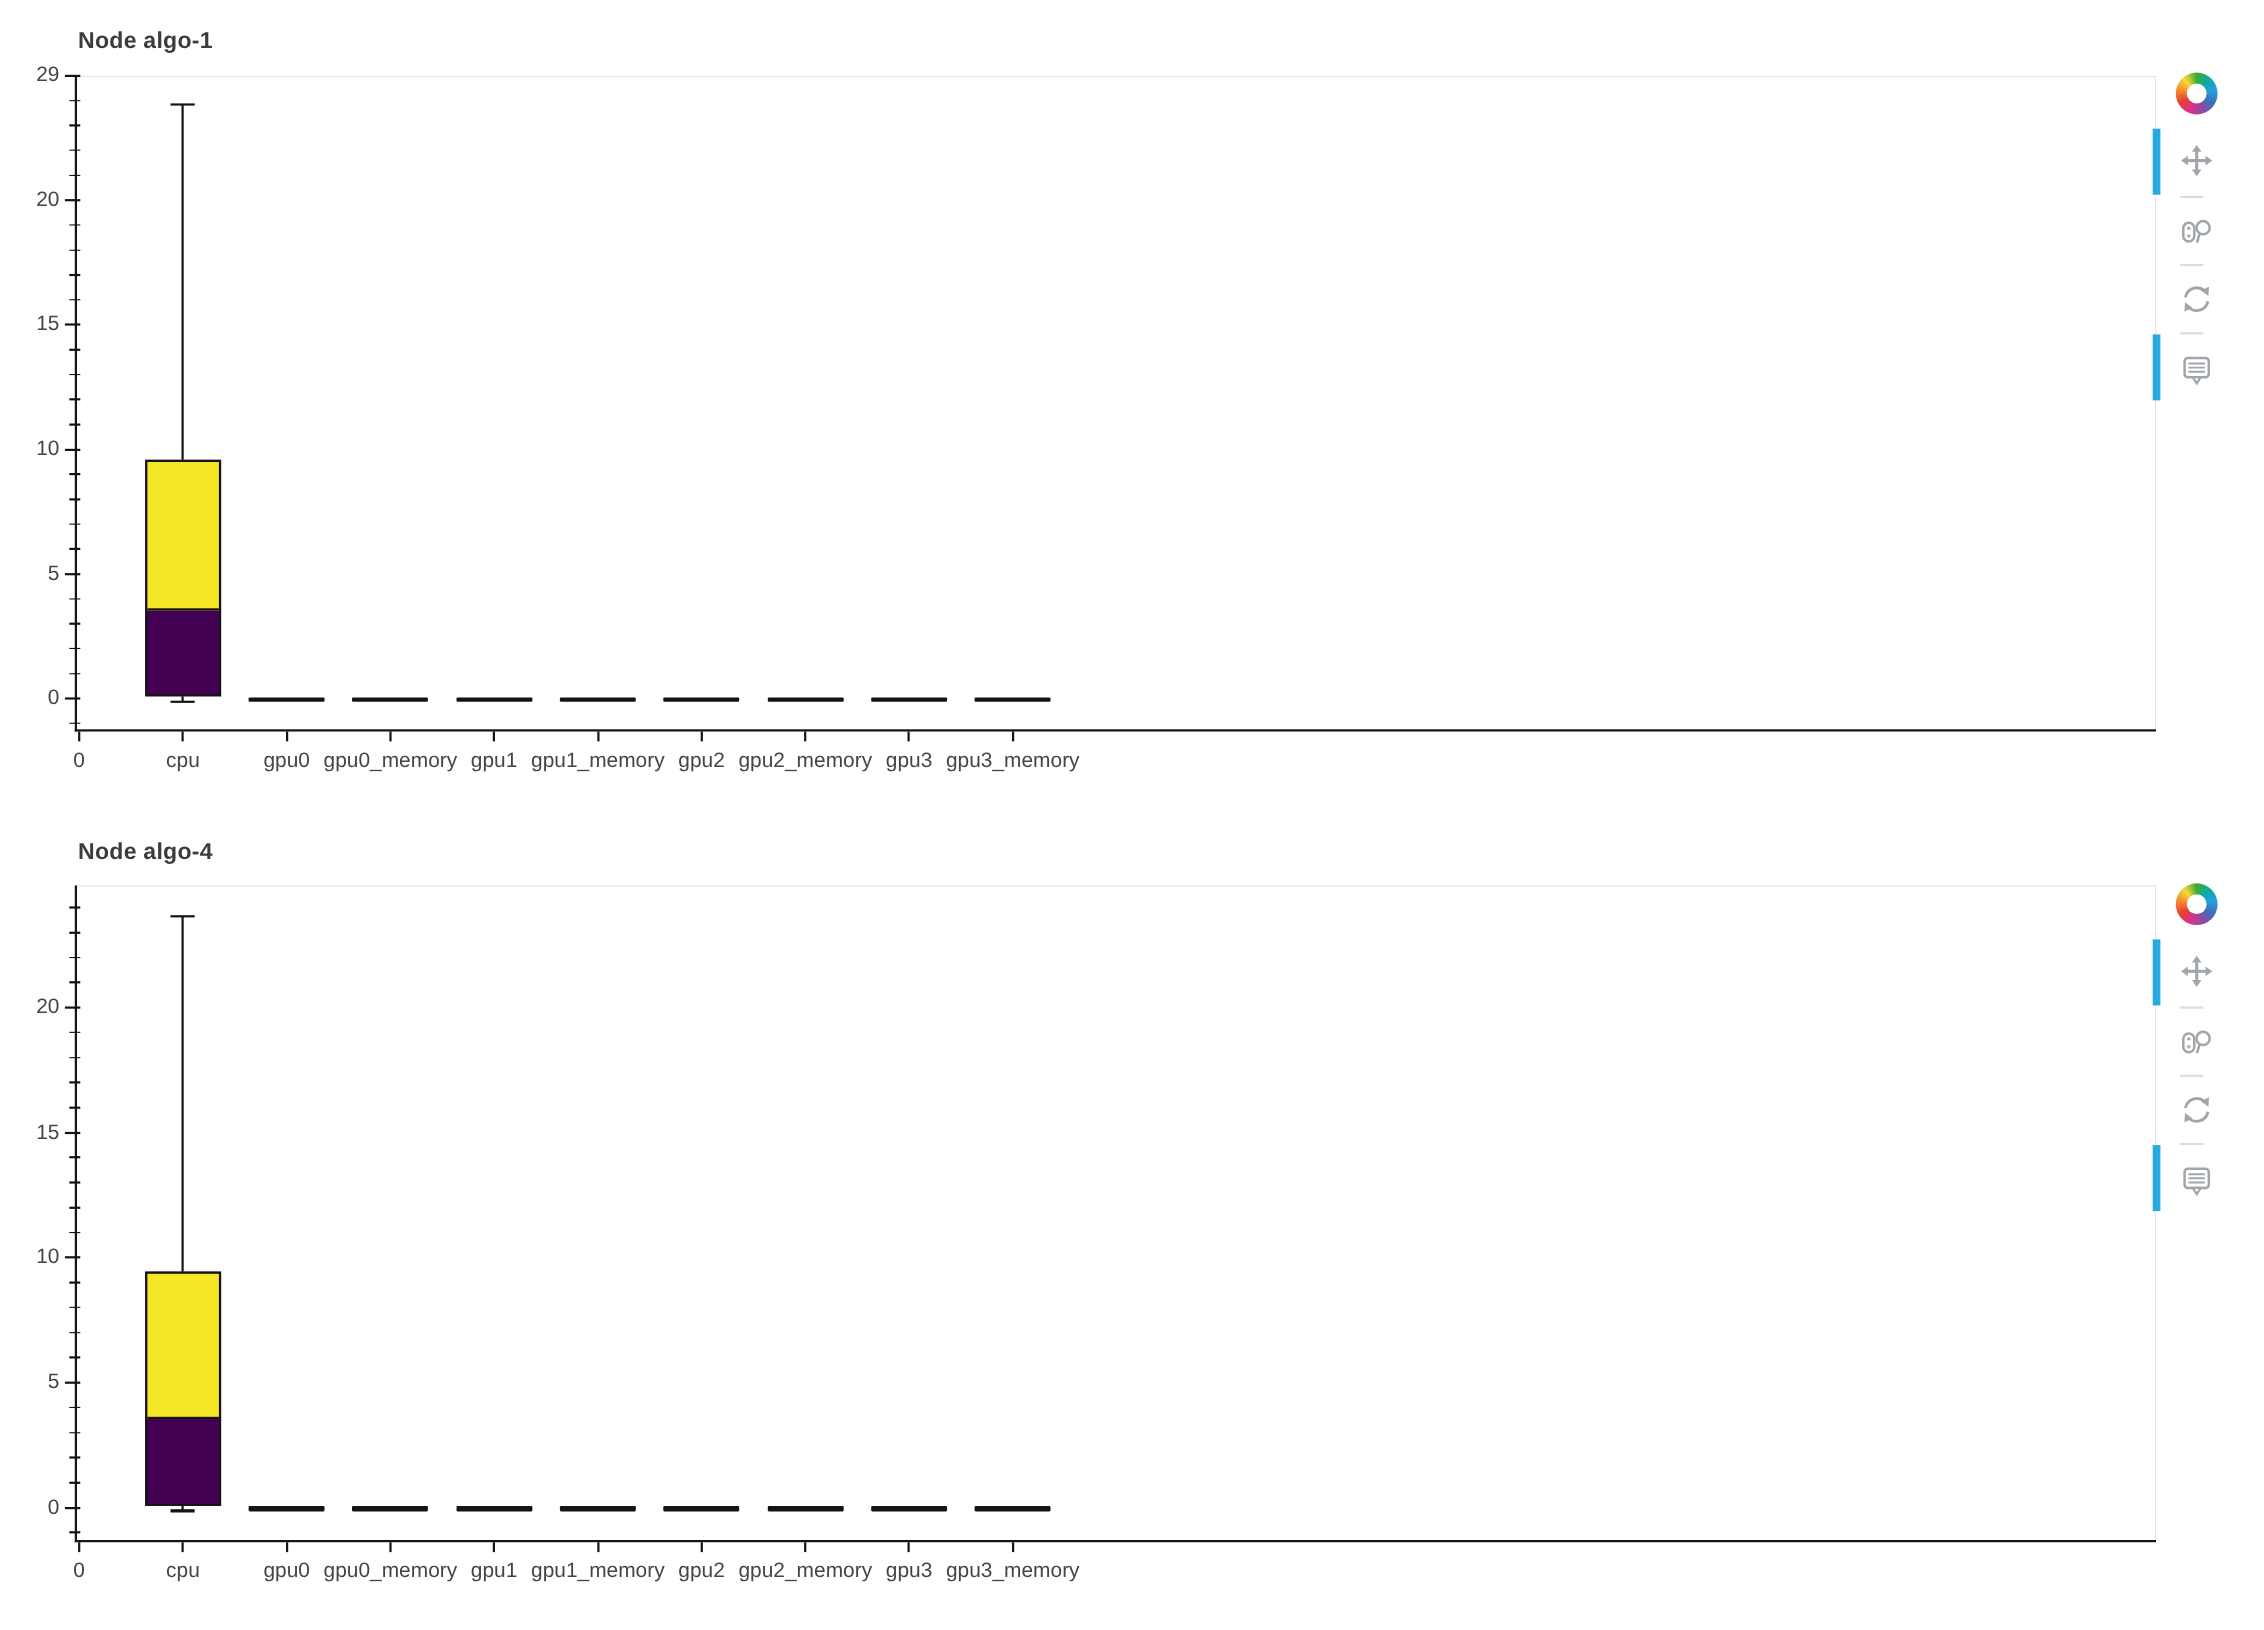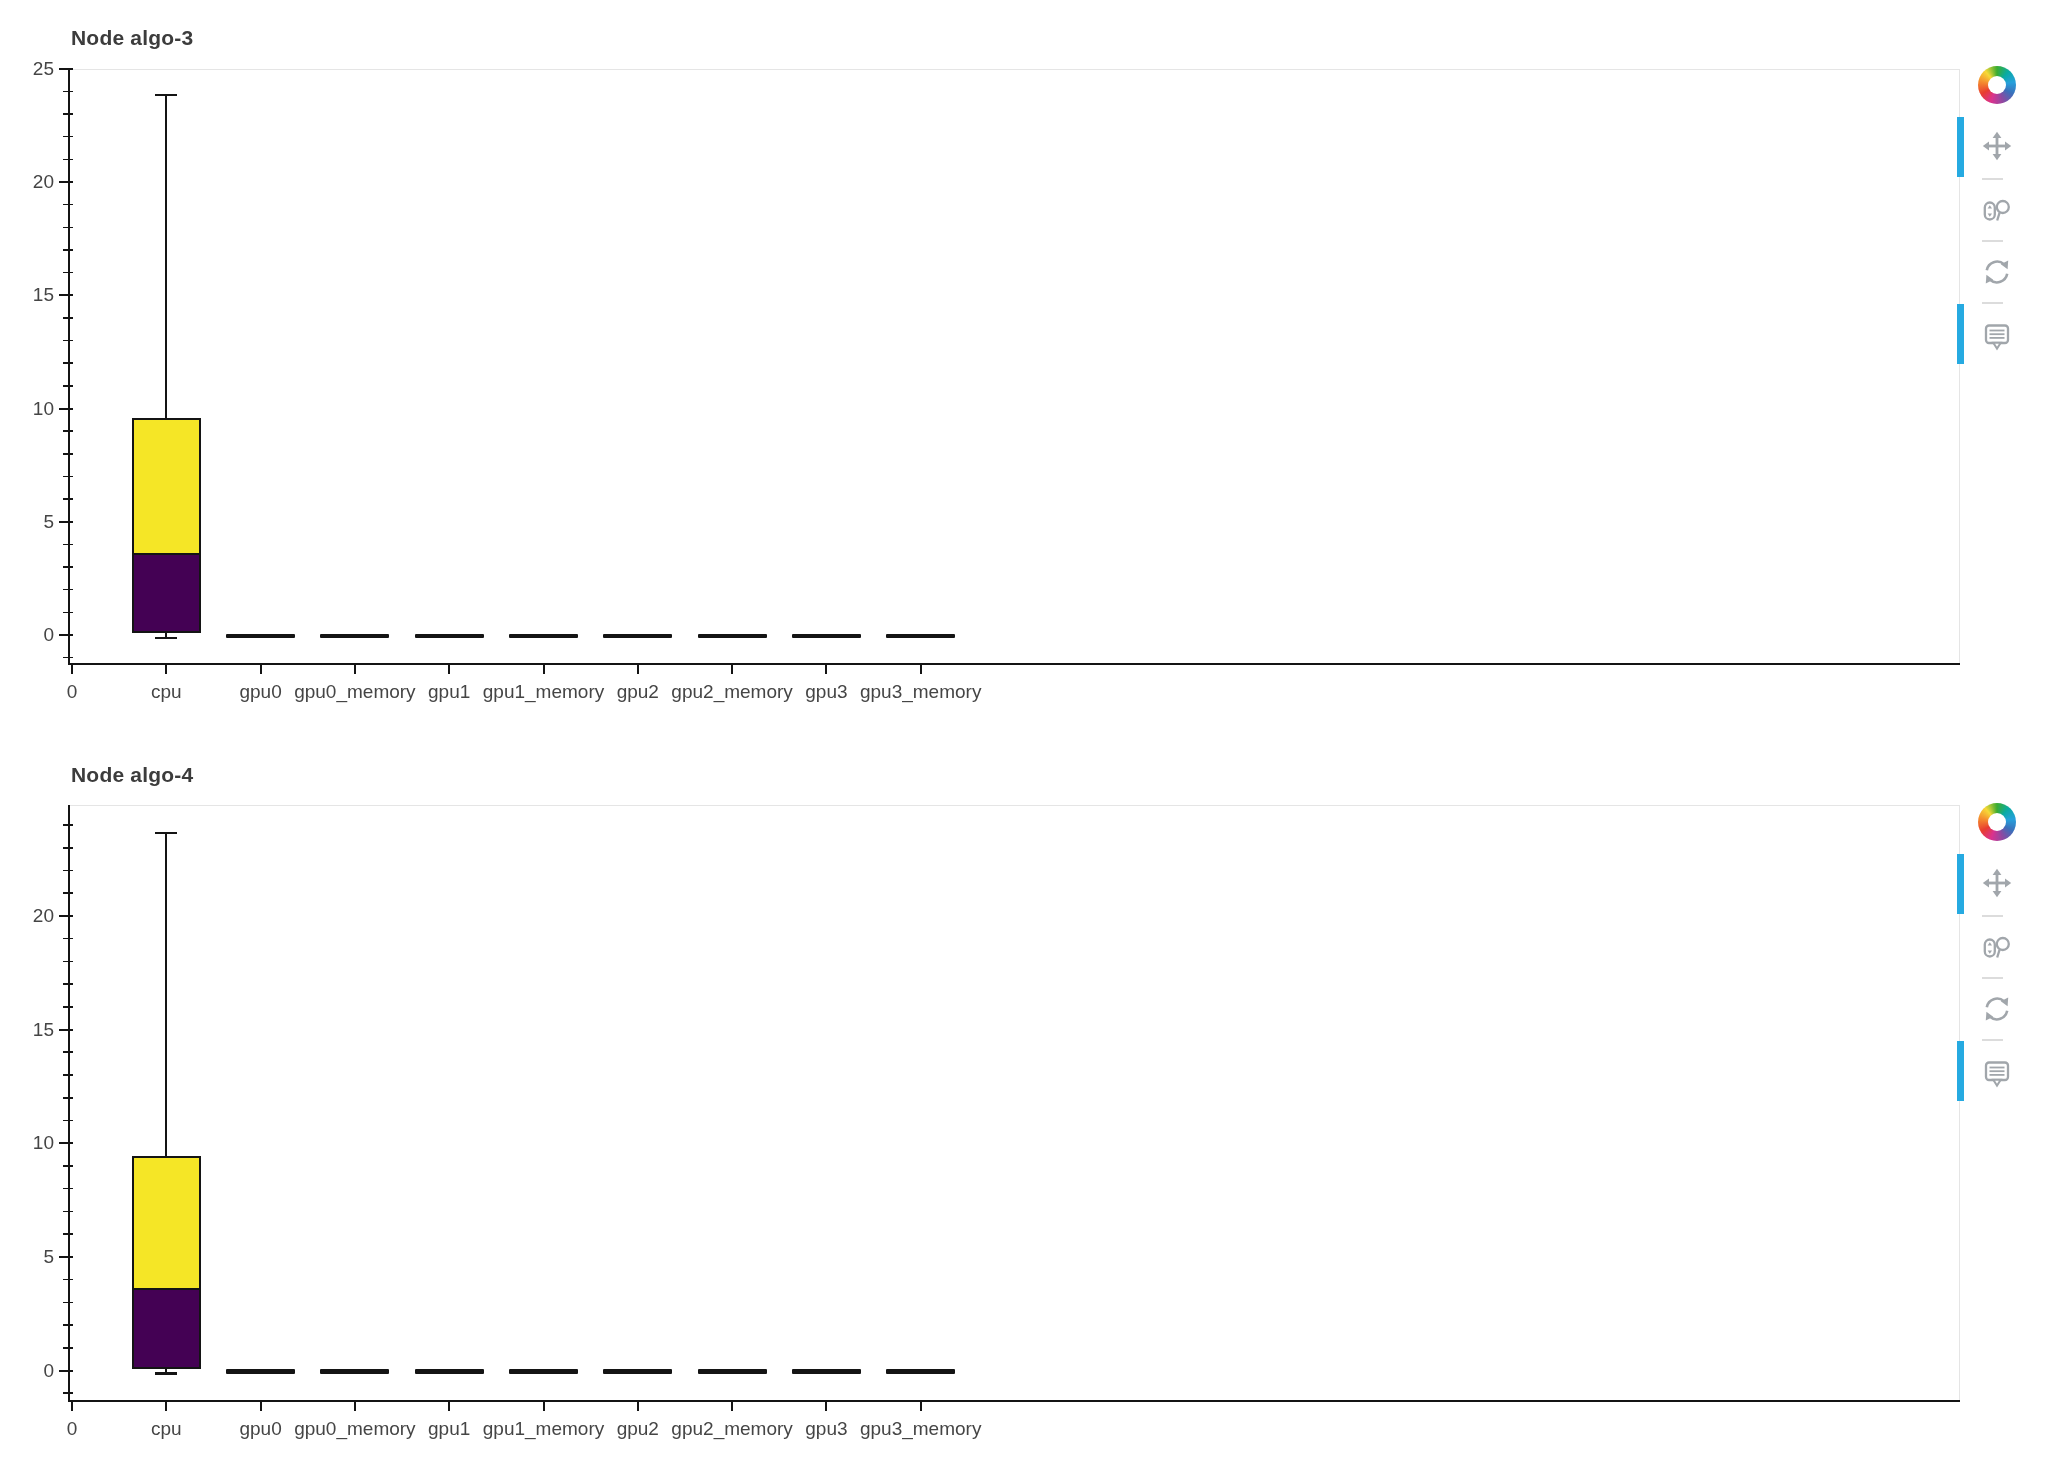--- a/index.html
+++ b/index.html
@@ -29,37 +29,37 @@
         background:transparent;cursor:pointer;}
   .tool svg{display:block;}
   .sep{position:absolute;left:8px;width:21px;height:2px;background:#dcdcdc;}
 </style>
 </head>
 <body>
 
 <div id="canvas">
 
   <section class="plot-section">
-    <h2 class="plot-title" style="top:26px">Node algo-3</h2>
+    <h2 class="plot-title" style="top:26px">Node algo-1</h2>
     <div class="frame" style="left:68px;top:68.8px;width:1892px;height:596.2px"></div>
     <div class="layer" id="layer0">
         <div class="vline" style="left: 68px; top: 68.8px; width: 2px; height: 596.2px;"></div>
         <div class="hline" style="left: 68px; top: 663px; width: 1892px; height: 2px;"></div>
         <div class="tick" style="left: 59px; top: 634px; width: 14px; height: 2px;"></div>
         <div class="ylab" style="left: 8px; top: 624px; width: 46px;">0</div>
         <div class="tick" style="left: 59px; top: 520.75px; width: 14px; height: 2px;"></div>
         <div class="ylab" style="left: 8px; top: 510.75px; width: 46px;">5</div>
         <div class="tick" style="left: 59px; top: 407.5px; width: 14px; height: 2px;"></div>
         <div class="ylab" style="left: 8px; top: 397.5px; width: 46px;">10</div>
         <div class="tick" style="left: 59px; top: 294.25px; width: 14px; height: 2px;"></div>
         <div class="ylab" style="left: 8px; top: 284.25px; width: 46px;">15</div>
         <div class="tick" style="left: 59px; top: 181px; width: 14px; height: 2px;"></div>
         <div class="ylab" style="left: 8px; top: 171px; width: 46px;">20</div>
         <div class="tick" style="left: 59px; top: 67.75px; width: 14px; height: 2px;"></div>
-        <div class="ylab" style="left: 8px; top: 57.75px; width: 46px;">25</div>
+        <div class="ylab" style="left: 8px; top: 57.75px; width: 46px;">29</div>
         <div class="tick" style="left: 63px; top: 656.85px; width: 10px; height: 1.6px;"></div>
         <div class="tick" style="left: 63px; top: 611.55px; width: 10px; height: 1.6px;"></div>
         <div class="tick" style="left: 63px; top: 588.9px; width: 10px; height: 1.6px;"></div>
         <div class="tick" style="left: 63px; top: 566.25px; width: 10px; height: 1.6px;"></div>
         <div class="tick" style="left: 63px; top: 543.6px; width: 10px; height: 1.6px;"></div>
         <div class="tick" style="left: 63px; top: 498.3px; width: 10px; height: 1.6px;"></div>
         <div class="tick" style="left: 63px; top: 475.65px; width: 10px; height: 1.6px;"></div>
         <div class="tick" style="left: 63px; top: 453px; width: 10px; height: 1.6px;"></div>
         <div class="tick" style="left: 63px; top: 430.35px; width: 10px; height: 1.6px;"></div>
         <div class="tick" style="left: 63px; top: 385.05px; width: 10px; height: 1.6px;"></div>

